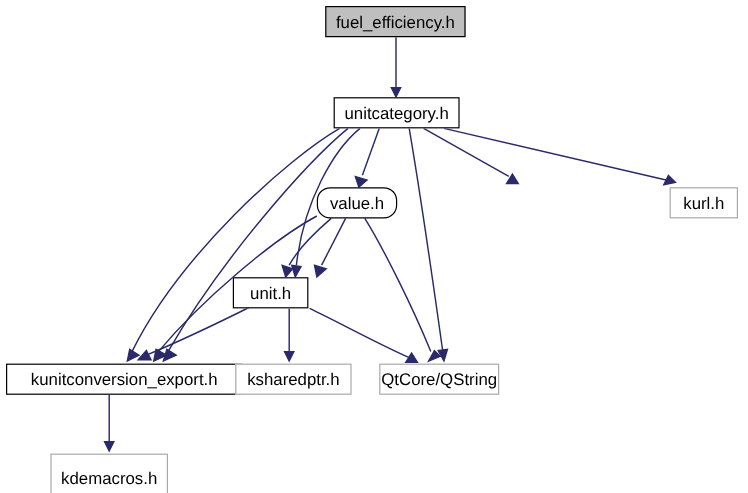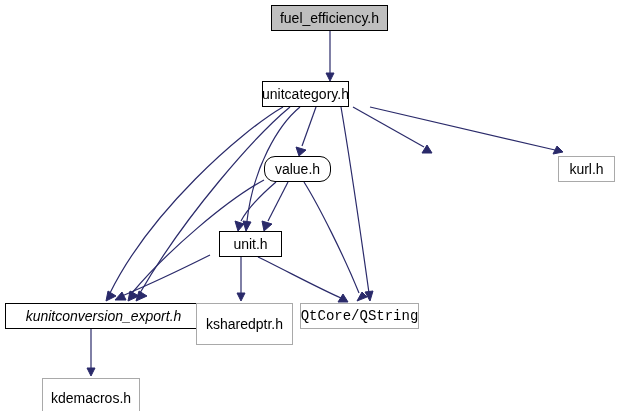--- a/index.html
+++ b/index.html
@@ -113,37 +113,37 @@
         <polygon points="115,300 122,292 126,300" fill="#2a2a6a" stroke="#2a2a6a" stroke-width="1"></polygon>
       </g>
       <g>
         <path d="M 91,329 L 91,368" fill="none" stroke="#2a2a6a" stroke-width="1.2"></path>
         <polygon points="91,376 87,368 95,368" fill="#2a2a6a" stroke="#2a2a6a" stroke-width="1"></polygon>
       </g>
     </svg>
 <div class="node current" style="left: 271px; top: 5px; width: 117px; height: 26px;">
       <span>fuel_efficiency.h</span>
     </div>
-    <div class="node" style="left: 262px; top: 81px; width: 87px; height: 26px; text-align: right;">
+    <div class="node" style="left: 278px; top: 81px; width: 105px; height: 26px; text-align: right;">
       <span>unitcategory.h</span>
     </div>
     <div class="node" style="left: 264px; top: 156px; width: 67px; height: 26px; border-radius: 11px;">
       <span>value.h</span>
     </div>
     <div class="node light" style="left: 558px; top: 156px; width: 57px; height: 26px;">
       <span>kurl.h</span>
     </div>
-    <div class="node" style="left: 219px; top: 231px; width: 63px; height: 26px;">
+    <div class="node" style="left: 194px; top: 231px; width: 63px; height: 26px;">
       <span>unit.h</span>
     </div>
-    <div class="node" style="left: 5px; top: 303px; width: 197px; height: 26px; font-style: italic;">
+    <div class="node" style="left: 5px; top: 303px; width: 197px; height: 26px;">
       <span>kunitconversion_export.h</span>
     </div>
-    <div class="node light" style="left: 196px; top: 303px; width: 97px; height: 42px;">
+    <div class="node light" style="left: 196px; top: 303px; width: 97px; height: 26px;">
       <span>ksharedptr.h</span>
     </div>
-    <div class="node light" style="left: 300px; top: 303px; width: 119px; height: 26px; font-family: Liberation Mono, monospace;">
+    <div class="node light" style="left: 316px; top: 303px; width: 100px; height: 26px;">
       <span>QtCore/QString</span>
     </div>
     <div class="node light" style="left: 42px; top: 378px; width: 98px; height: 40px;">
       <span>kdemacros.h</span>
     </div>
   </div>
 
 </body></html>

